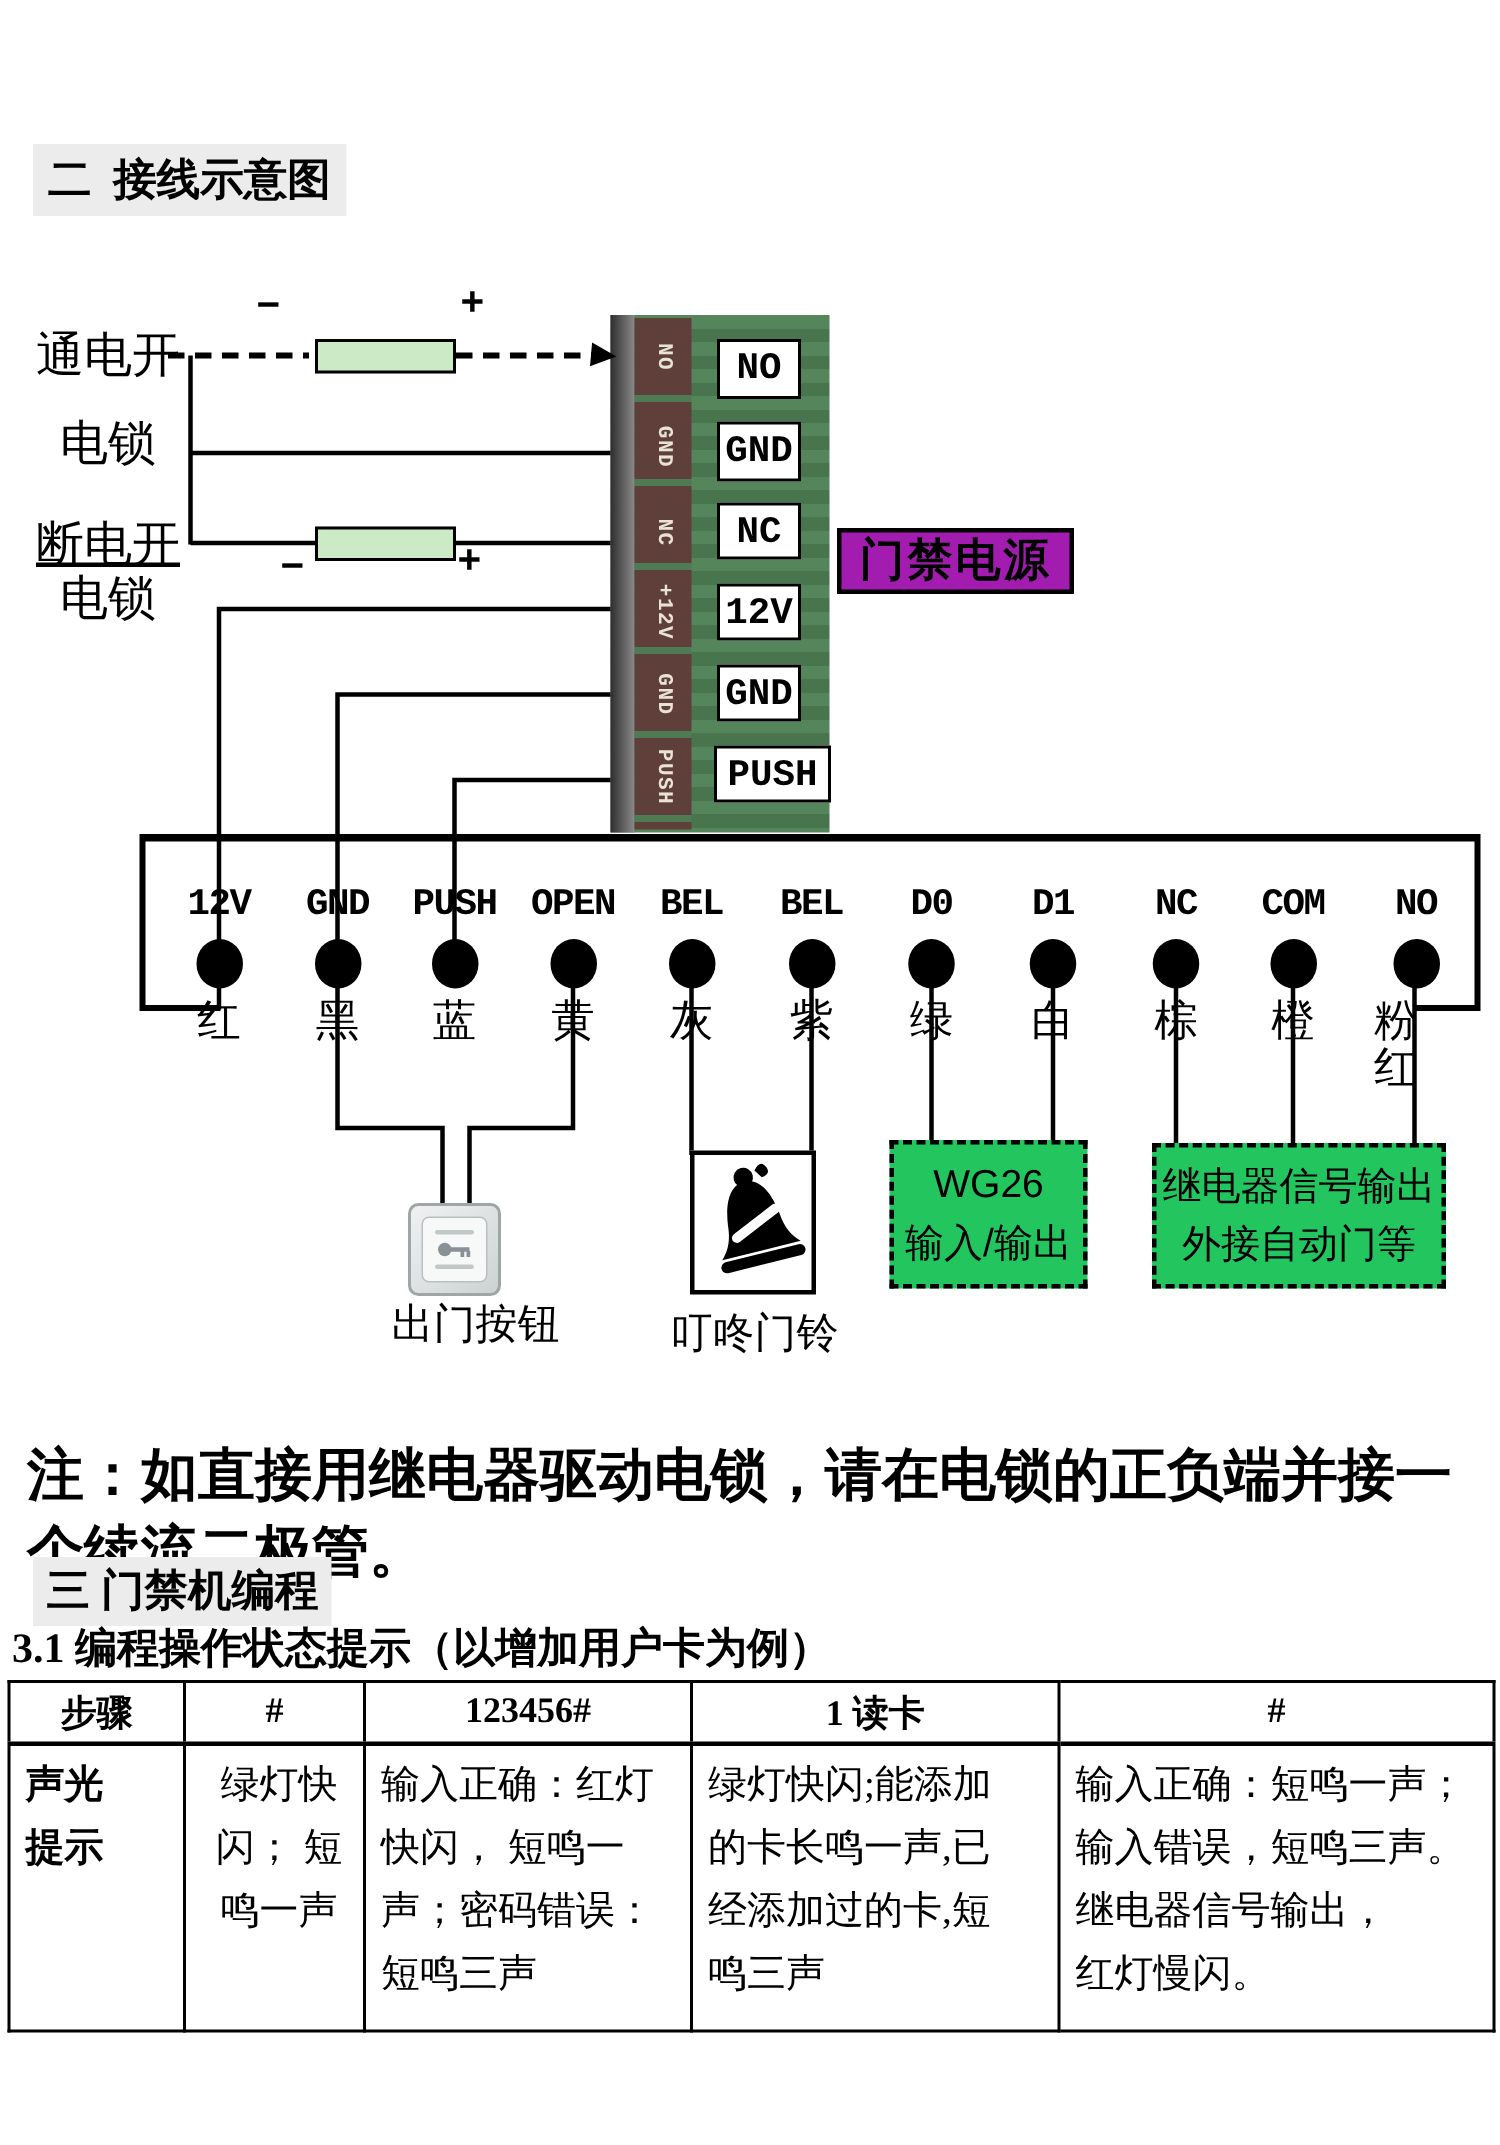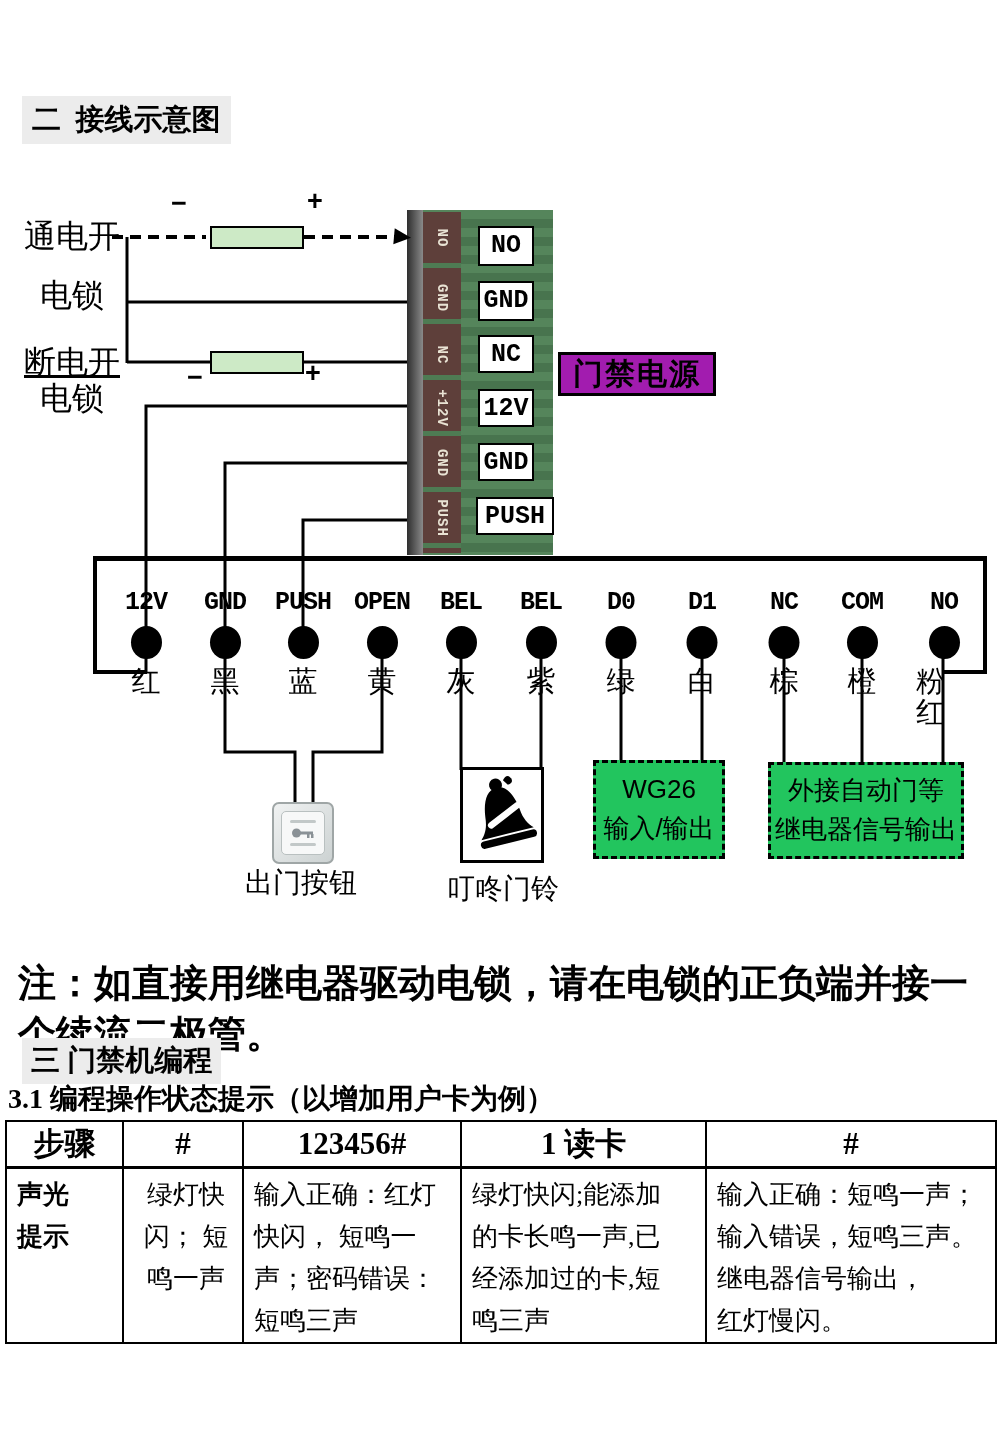--- a/index.html
+++ b/index.html
@@ -81,34 +81,34 @@
   #exit-btn{left:272px;top:802px;width:58px;height:58px;border:2px solid #9fa6a6;
     border-radius:7px;background:linear-gradient(135deg,#f0f2f2,#ccd2d2);z-index:2;}
   #exit-btn-inner{left:7px;top:7px;width:42px;height:42px;background:#f7f8f8;
     border:1px solid #b9c0c0;border-radius:5px;display:flex;flex-direction:column;
     align-items:center;justify-content:center;gap:3px;}
   .btn-line{width:26px;height:3px;background:#c2c8c8;border-radius:2px;}
   #bell-box{left:460px;top:767px;width:78px;height:90px;border:3px solid #000;
     background:#fff;z-index:2;}
   .devlbl{text-align:center;font-family:"Liberation Sans",sans-serif;font-size:28px;
     font-weight:500;z-index:2;width:150px;}
-  #exit-lbl{left:226px;top:864px;text-align:center;}
+  #exit-lbl{left:242px;top:864px;text-align:center;}
   #bell-lbl{left:428px;top:870px;}
   .dashbox{border:3px dashed #000;background:#22c55e;text-align:center;z-index:2;
     font-family:"Liberation Sans",sans-serif;font-size:26px;line-height:39px;}
   #wg26-box{left:593px;top:760px;width:126px;height:86px;padding-top:7px;}
   #relay-box{left:768px;top:762px;width:190px;height:85px;padding-top:6px;}
 
   
   #status-table{position:absolute;left:5px;top:1120px;width:990px;z-index:5;
     border-collapse:collapse;table-layout:fixed;}
   #status-table th,#status-table td{border:2px solid #000;}
-  #status-table th{height:37px;font-size:31px;font-weight:bold;text-align:center;
+  #status-table th{height:37px;font-size:24px;font-weight:bold;text-align:center;
     border-bottom-width:3px;}
-  #status-table td{font-size:26px;vertical-align:top;padding:5px 4px 0 10px;
+  #status-table td{font-size:26px;vertical-align:top;padding:5px 4px 16px 10px;
     line-height:42px;height:160px;}
   td.c1{font-weight:bold;font-size:27px;vertical-align:middle;line-height:45px;}
   td.c2{text-align:center;vertical-align:middle;line-height:44px;padding-left:4px;border-radius:10px;}
   .cl{display:block;white-space:pre;}
 </style>
 </head>
 <body>
 
 <div class="abs pre" id="sec2-title">二  接线示意图</div>
 
@@ -248,22 +248,22 @@
     </g>
   </svg>
 </div>
 <div class="abs devlbl" id="bell-lbl">叮咚门铃</div>
 
 <div class="abs dashbox" id="wg26-box">
   <span class="cl">WG26</span>
   <span class="cl">输入/输出</span>
 </div>
 <div class="abs dashbox" id="relay-box">
+  <span class="cl">继电器信号输出</span>
   <span class="cl">外接自动门等</span>
-  <span class="cl">继电器信号输出</span>
 </div>
 
 <div class="abs" id="note-line">注：如直接用继电器驱动电锁，请在电锁的正负端并接一个续流二极管。</div>
 <div class="abs pre" id="sec3-title">三 门禁机编程</div>
 <div class="abs" id="sec31-title">3.1 编程操作状态提示（以增加用户卡为例）</div>
 
 <table id="status-table">
   <colgroup>
     <col style="width:117px">
       <col style="width:120px">

